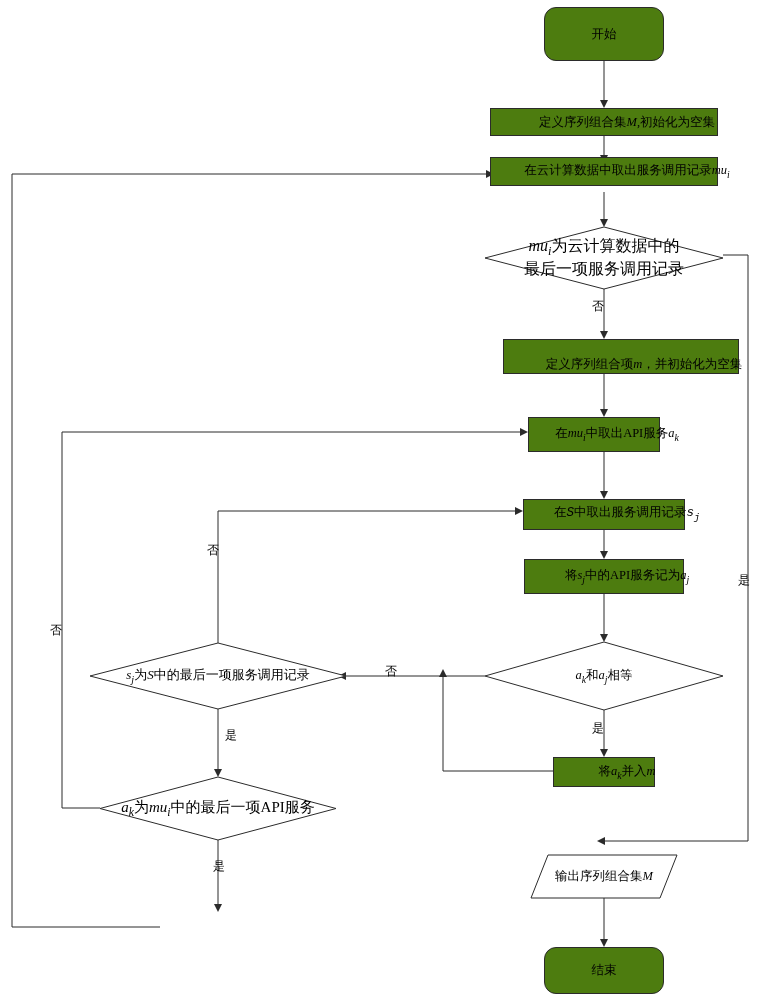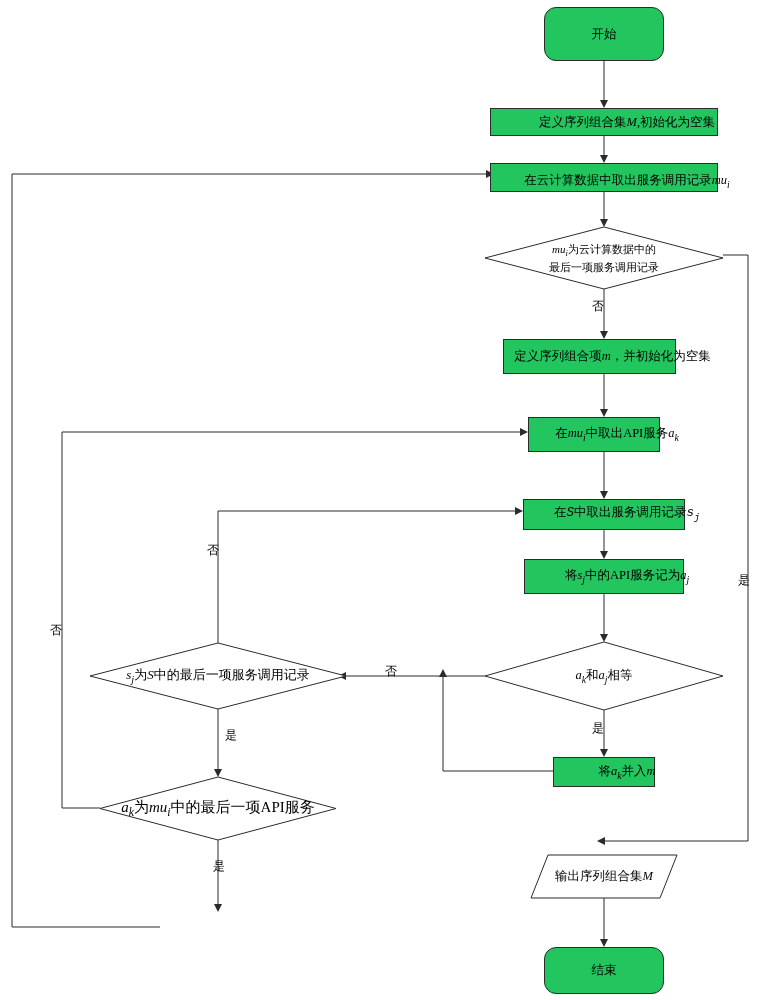--- a/index.html
+++ b/index.html
@@ -25,21 +25,21 @@
   .node {
     position: absolute;
     box-sizing: border-box;
     display: flex;
     align-items: center;
     justify-content: center;
     text-align: center;
     font-size: 12.5px;
     line-height: 1.35;
     color: #000;
-    background: #22c55e;
+    background: #4d7c0f;
     border: 1px solid #2b2b2b;
     white-space: nowrap;
   }
   .node.rounded {
     border-radius: 12px;
   }
   .node.plain {
     border-radius: 0;
     padding-left: 46px;
   }
@@ -162,34 +162,34 @@
   </svg>
 
   <div class="node rounded" style="left:544px; top:7px; width:120px; height:54px;">
     <span class="label">开始</span>
   </div>
 
   <div class="node plain" style="left:490px; top:108px; width:228px; height:28px;">
     <span class="label">定义序列组合集<span class="it">M</span>,初始化为空集</span>
   </div>
 
-  <div class="node plain" style="left:490px; top:163px; width:228px; height:29px;align-items:flex-end;">
+  <div class="node plain" style="left:490px; top:157px; width:228px; height:29px;">
     <span class="label">在云计算数据中取出服务调用记录<span class="it">mu</span><span class="sub">i</span></span>
   </div>
 
   <div class="node diamond" style="left:485px; top:227px; width:238px; height:62px;">
     <svg class="shape-svg" viewBox="0 0 238 62" preserveAspectRatio="none">
       <polygon points="119,0 238,31 119,62 0,31"></polygon>
     </svg>
-    <span class="label" style="font-size:11px; line-height:1.3;">
+    <span class="label" style="font-size:16px; line-height:1.3;">
       <span class="it">mu</span><span class="sub">i</span>为云计算数据中的<br>最后一项服务调用记录
     </span>
   </div>
 
-  <div class="node plain" style="left:503px; top:339px; width:173px; height:35px;">
+  <div class="node plain" style="left:503px; top:339px; width:236px; height:35px;align-items:flex-end;">
     <span class="label">定义序列组合项<span class="it">m</span>，并初始化为空集</span>
   </div>
 
   <div class="node plain" style="left:528px; top:417px; width:132px; height:35px;">
     <span class="label">在<span class="it">mu</span><span class="sub">i</span>中取出API服务<span class="it">a</span><span class="sub">k</span></span>
   </div>
 
   <div class="node plain" style="left:523px; top:499px; width:162px; height:31px;font-family:Liberation Mono, monospace;">
     <span class="label">在<span class="it">S</span>中取出服务调用记录<span class="it">s</span><span class="sub">j</span></span>
   </div>

